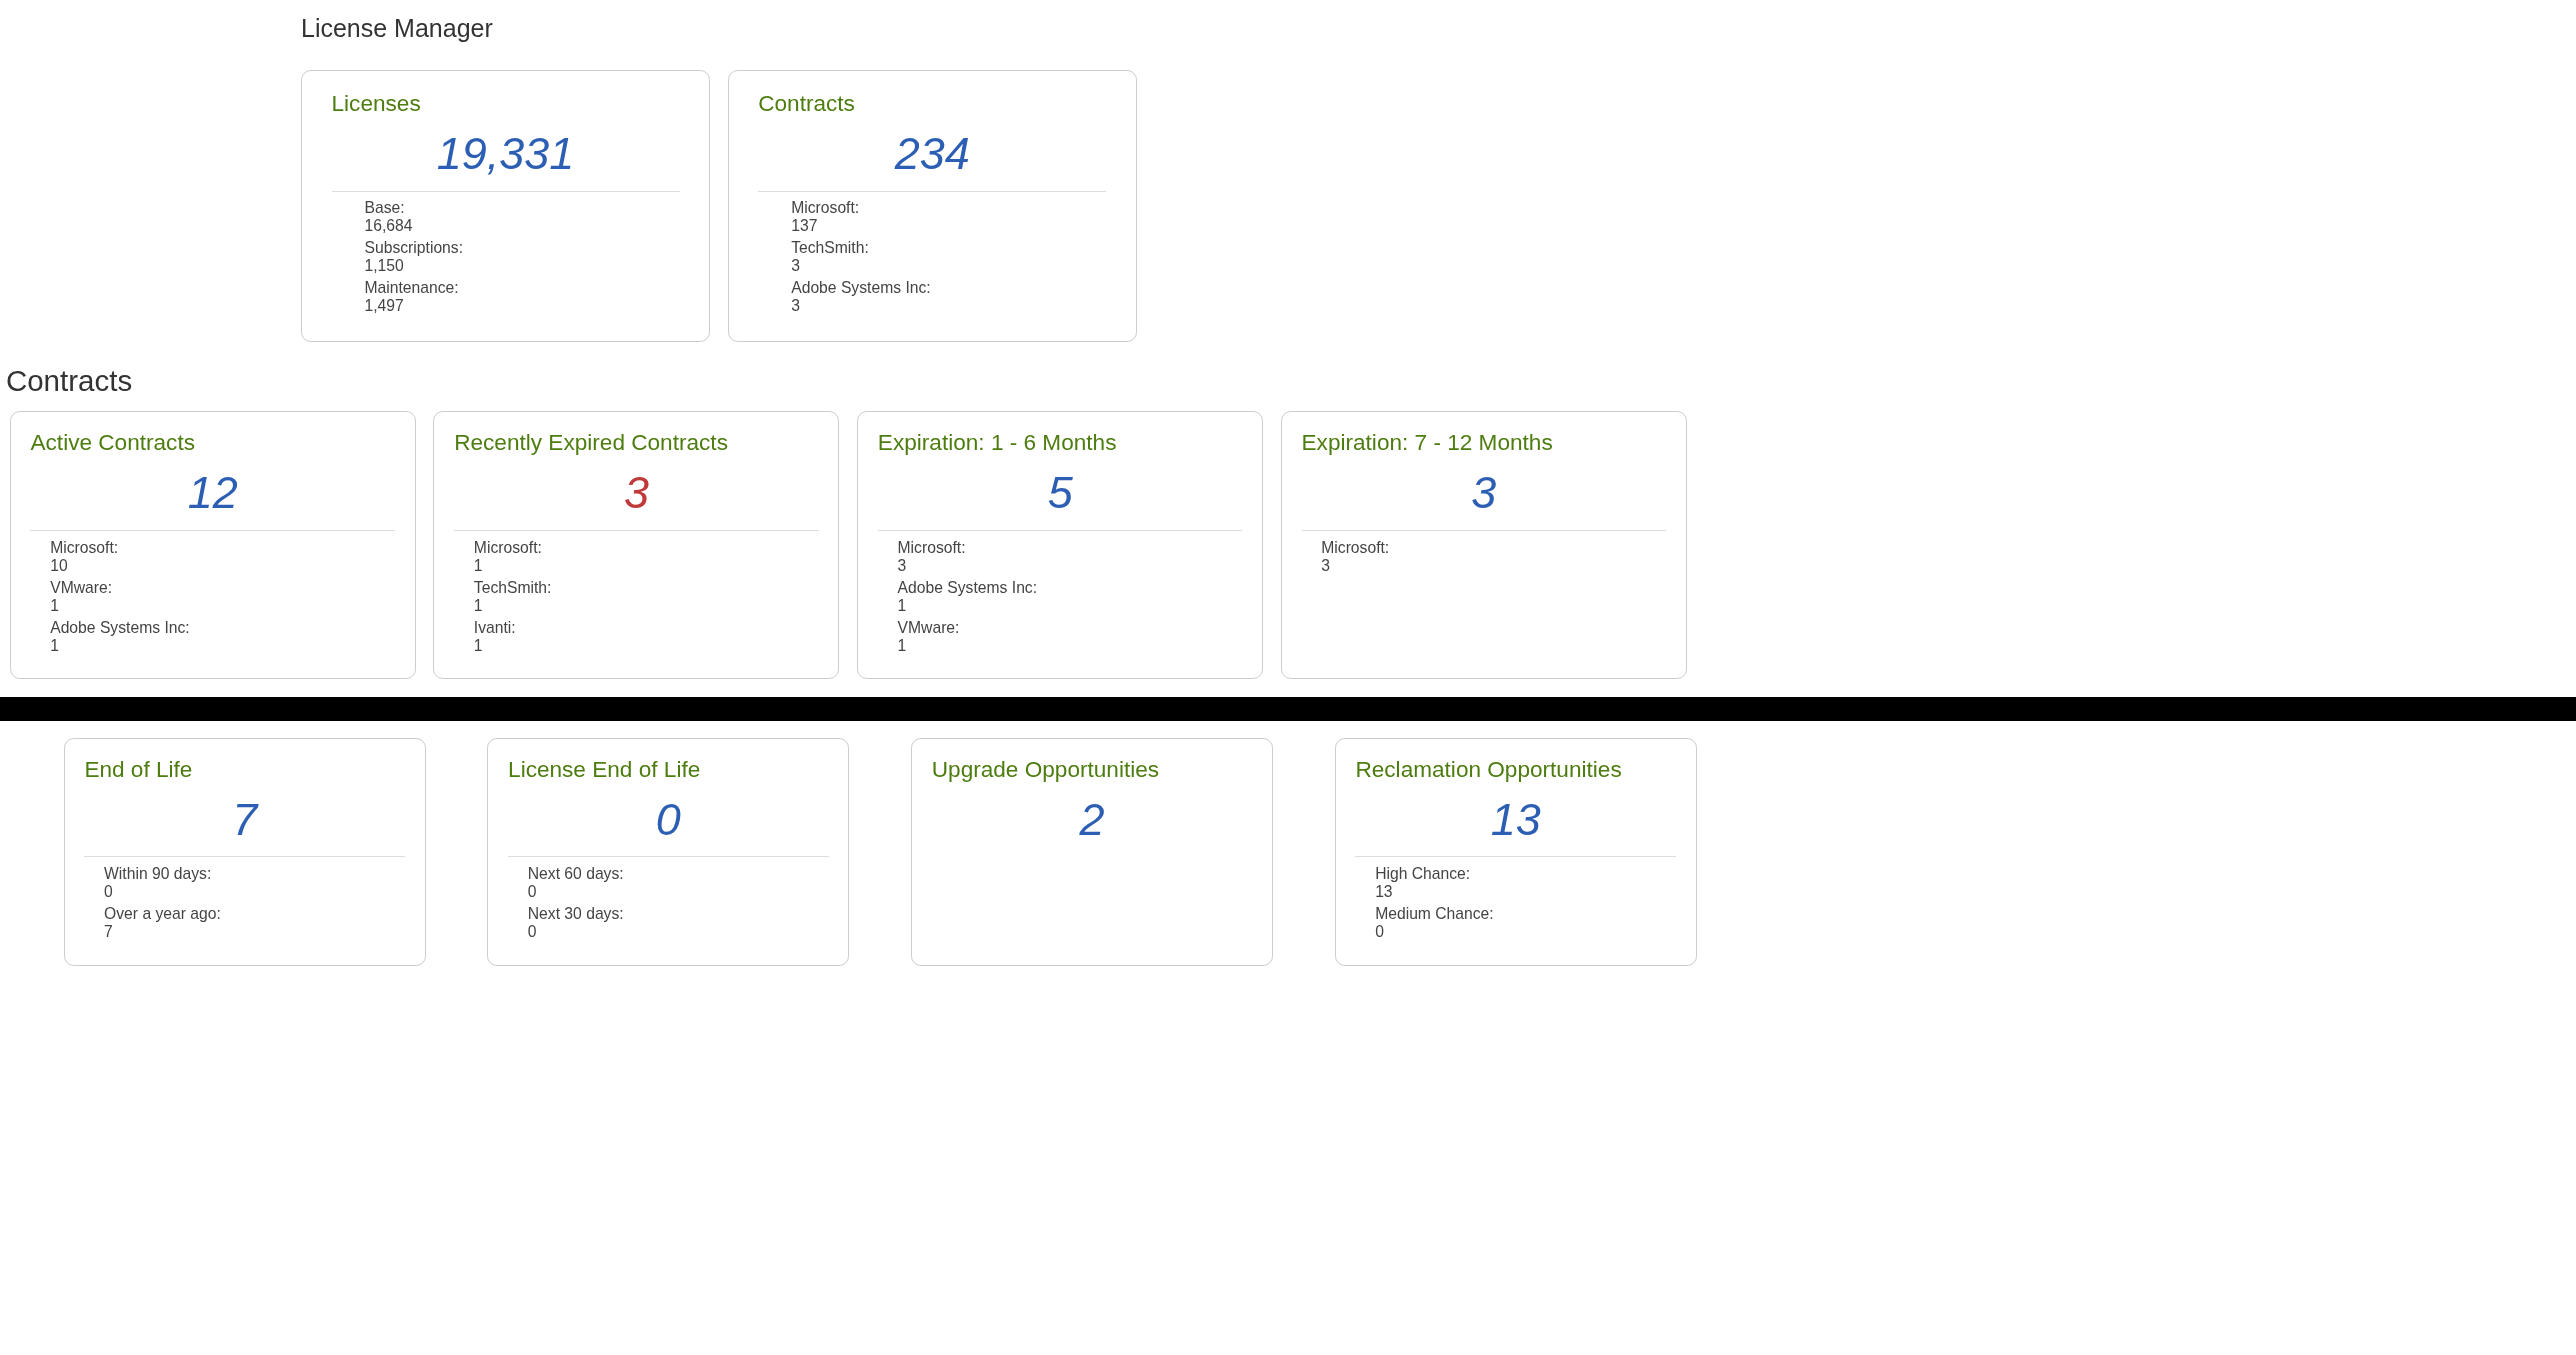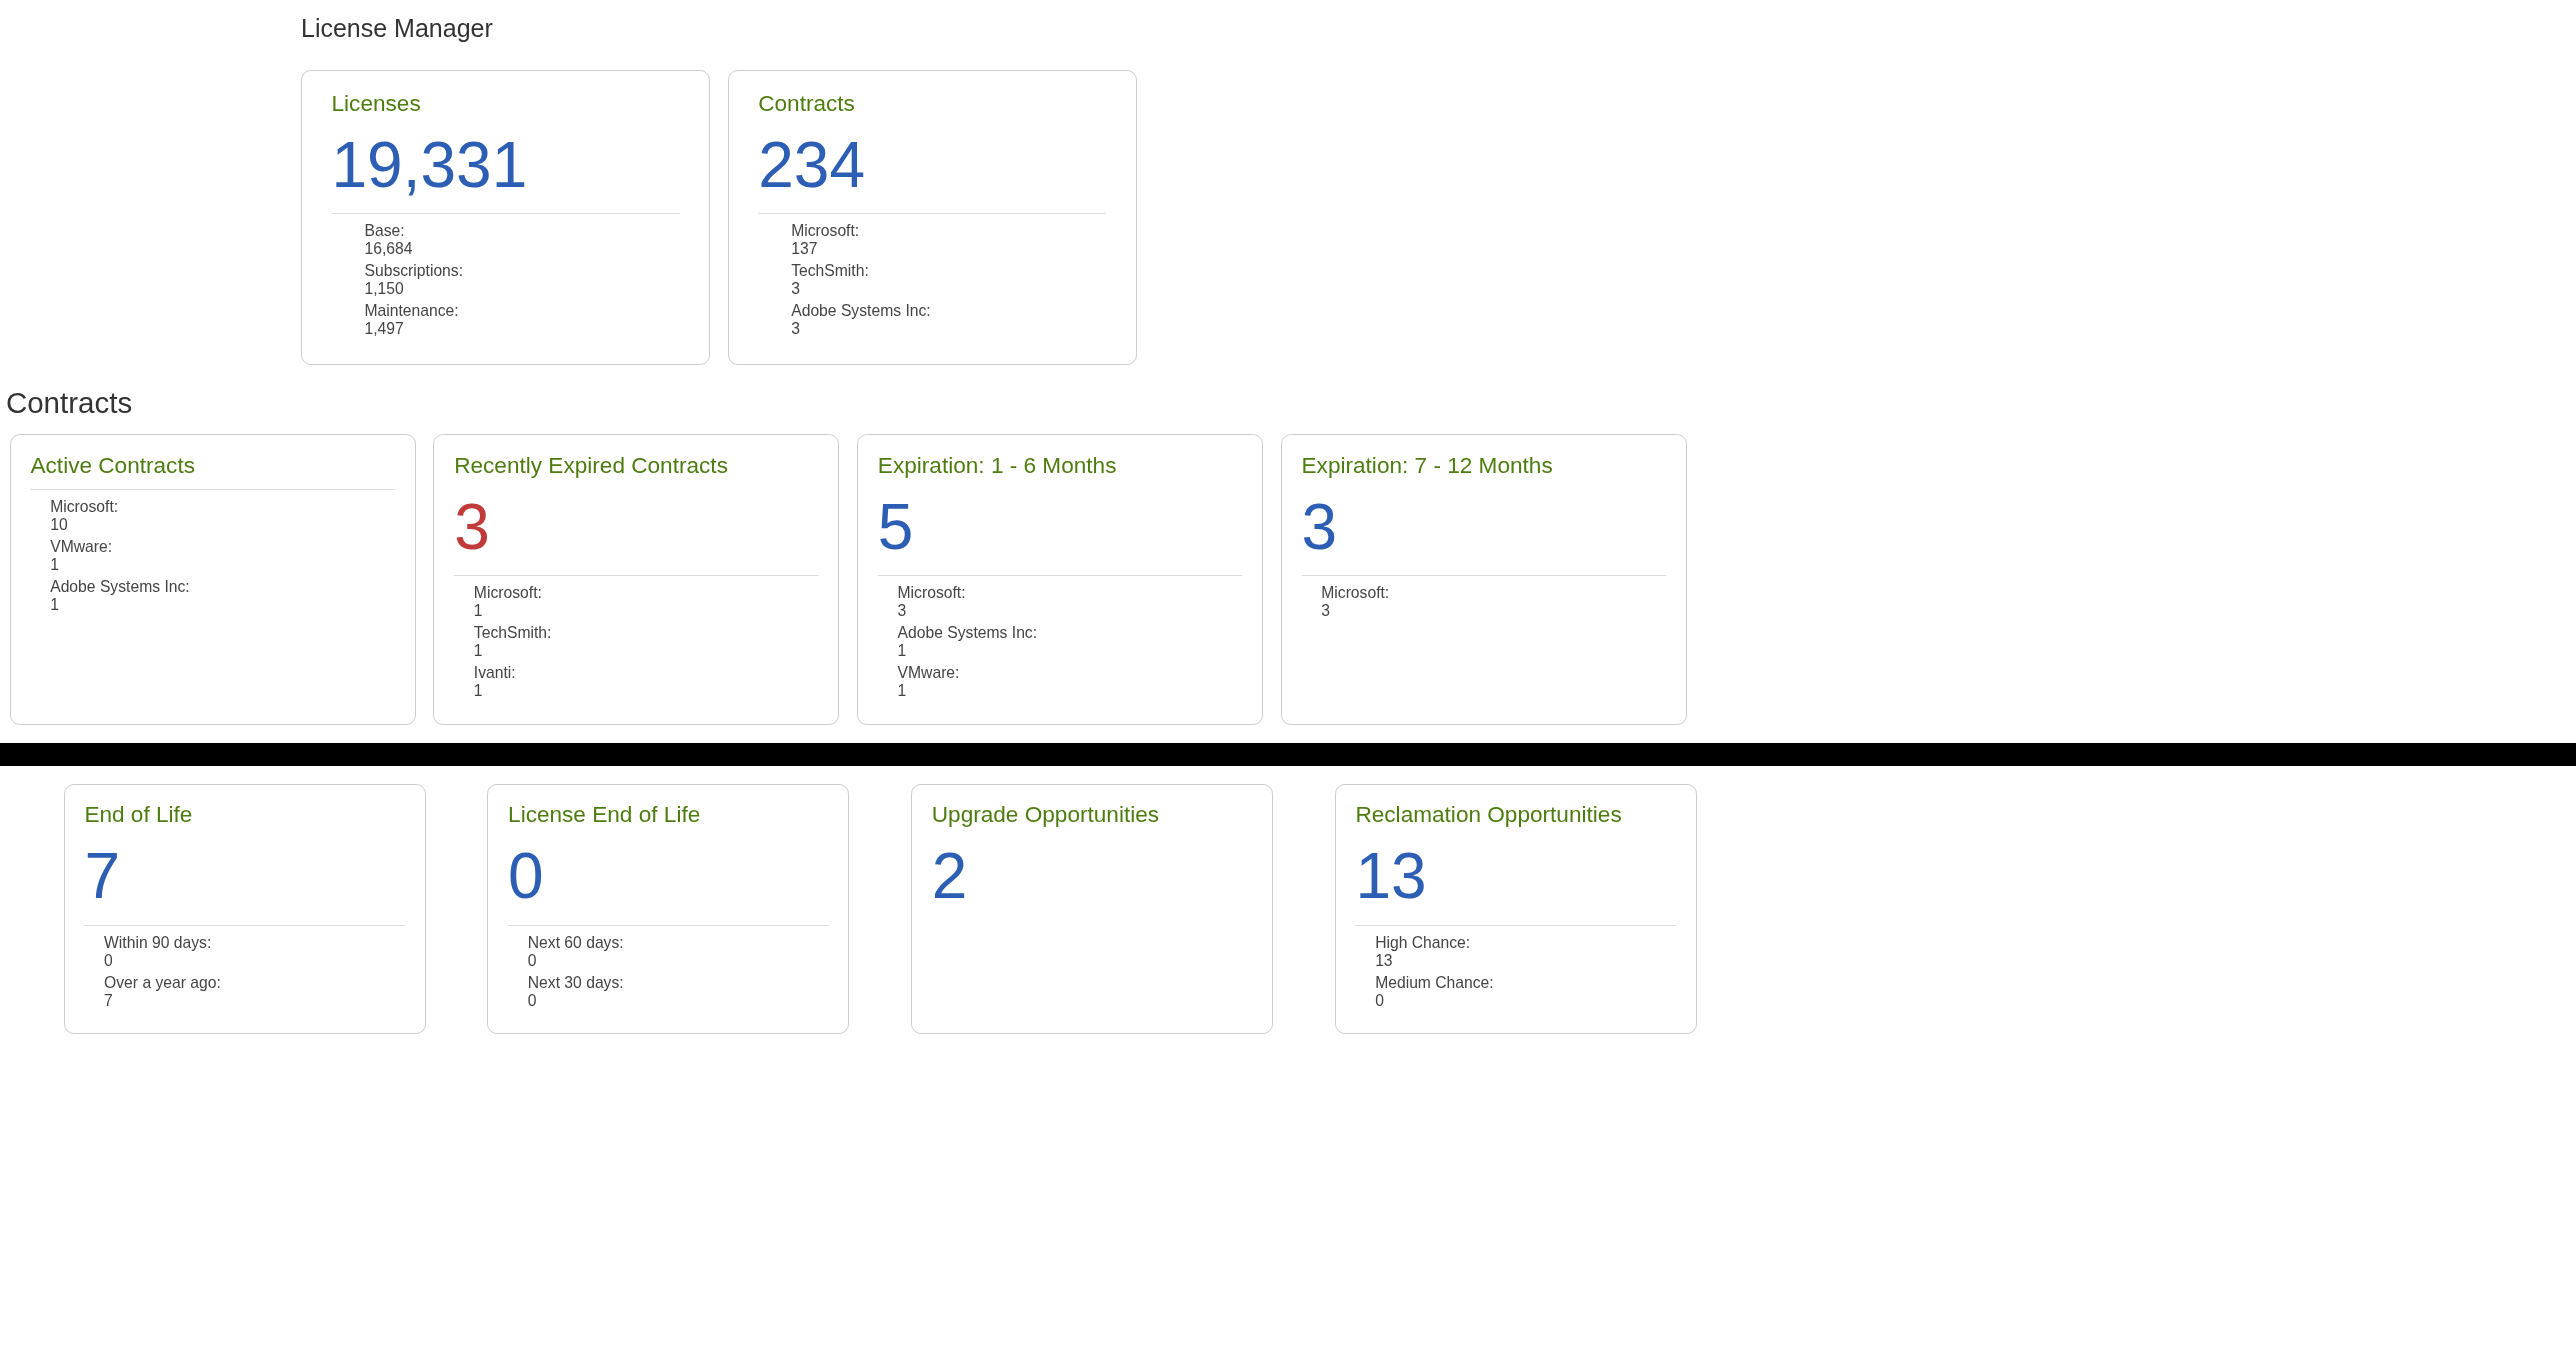--- a/index.html
+++ b/index.html
@@ -32,25 +32,26 @@
     .card.top { width: 409px; }
 
     .card-title {
       text-align: left;
       font-size: 22.6px;
       font-weight: 400;
       color: #4d7c0f;
       margin-bottom: 9.8px;
     }
     .card-number {
-      text-align: left;
-      font-size: 64px;
+      text-align: center;
+      font-size: 45px;
       font-weight: 400;
       line-height: 1.2;
       margin-bottom: 9.8px;
+      font-style: italic;
     }
     .card-number.blue { color: #2c5fb3; }
     .card-number.red  { color: #c13a3a; }
 
     .details {
       border-top: 1px solid #ddd;
       padding-top: 5.9px;
     }
     .details-row {
       display: flex;
@@ -133,20 +134,21 @@
   </div>
 
 </div>
 
 <div class="edge-label">Contracts</div>
 
 <div class="row4">
 
   <div class="card mid">
     <div class="card-title">Active Contracts</div>
+    <div class="card-number blue">12</div>
     <div class="details">
       <div class="details-row tight">
           <span>Microsoft:</span>
           <span>10</span>
         </div>
       <div class="details-row tight">
           <span>VMware:</span>
           <span>1</span>
         </div>
       <div class="details-row tight">

